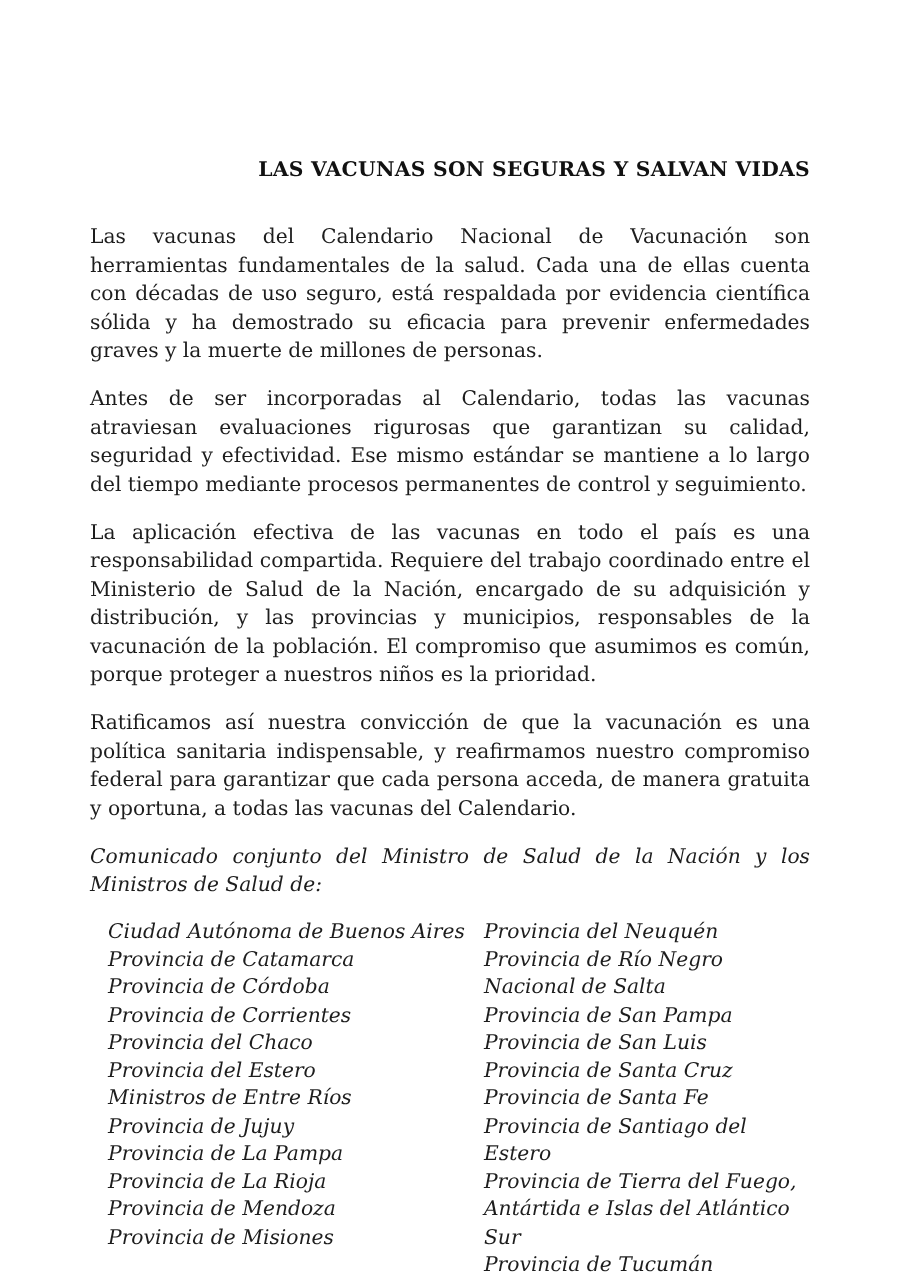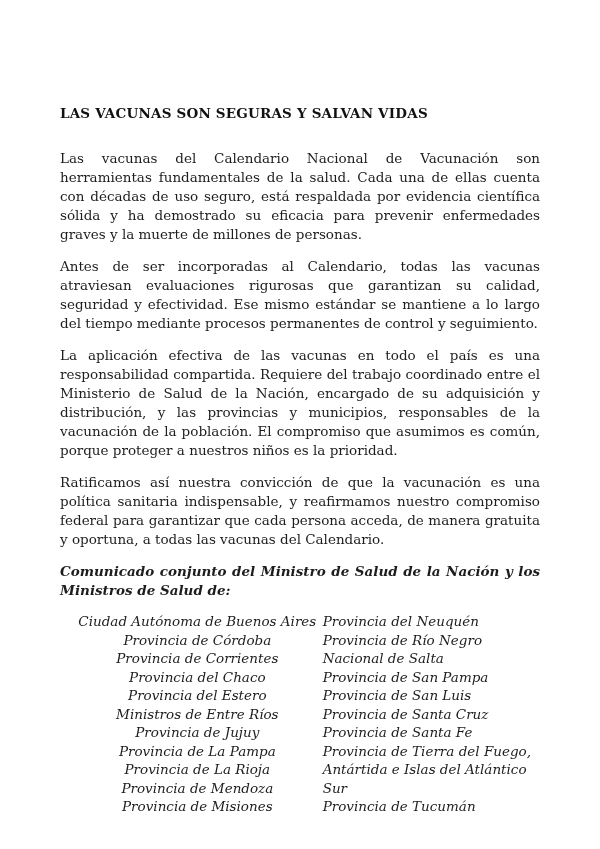--- a/index.html
+++ b/index.html
@@ -15,49 +15,47 @@
     background: #ffffff;
     color: #1d1d1d;
     font-family: "DejaVu Serif", serif;
     font-size: 13.5px;
     padding: 104px 60px 0 60px;
     overflow: hidden;
   }
   .doc-title {
     font-size: 13.5px;
     font-weight: bold;
-    text-align: left;
+    text-align: right;
     letter-spacing: 0.2px;
     color: #111111;
     margin: 0 0 26px 0;
     line-height: 19px;
   }
   .para {
     margin: 0 0 13px 0;
     text-align: justify;
     line-height: 19px;
   }
   .intro {
     font-style: italic;
     margin: 0 0 12px 0;
     text-align: justify;
     line-height: 19px;
-    font-weight: bold;
   }
   .signatories {
     display: flex;
     flex-direction: row;
     align-items: flex-start;
     font-style: italic;
   }
   .col-left {
     margin-left: 12px;
     width: 256px;
     box-sizing: border-box;
-    text-align: center;
   }
   .col-right {
     width: 222px;
   }
   .sig-item {
     line-height: 18.5px;
   }
 </style>
 </head>
 <body>
@@ -69,37 +67,39 @@
   <p class="para">Las vacunas del Calendario Nacional de Vacunación son herramientas fundamentales de la salud. Cada una de ellas cuenta con décadas de uso seguro, está respaldada por evidencia científica sólida y ha demostrado su eficacia para prevenir enfermedades graves y la muerte de millones de personas.</p>
   <p class="para">Antes de ser incorporadas al Calendario, todas las vacunas atraviesan evaluaciones rigurosas que garantizan su calidad, seguridad y efectividad. Ese mismo estándar se mantiene a lo largo del tiempo mediante procesos permanentes de control y seguimiento.</p>
   <p class="para">La aplicación efectiva de las vacunas en todo el país es una responsabilidad compartida. Requiere del trabajo coordinado entre el Ministerio de Salud de la Nación, encargado de su adquisición y distribución, y las provincias y municipios, responsables de la vacunación de la población. El compromiso que asumimos es común, porque proteger a nuestros niños es la prioridad.</p>
   <p class="para">Ratificamos así nuestra convicción de que la vacunación es una política sanitaria indispensable, y reafirmamos nuestro compromiso federal para garantizar que cada persona acceda, de manera gratuita y oportuna, a todas las vacunas del Calendario.</p>
 
   <p class="intro">Comunicado conjunto del Ministro de Salud de la Nación y los Ministros de Salud de:</p>
 
   <div class="signatories">
     <div class="col-left">
       <div class="sig-item">Ciudad Autónoma de Buenos Aires</div>
+      <div class="sig-item">Provincia de Catamarca</div>
       <div class="sig-item">Provincia de Córdoba</div>
       <div class="sig-item">Provincia de Corrientes</div>
       <div class="sig-item">Provincia del Chaco</div>
       <div class="sig-item">Provincia del Estero</div>
       <div class="sig-item">Ministros de Entre Ríos</div>
       <div class="sig-item">Provincia de Jujuy</div>
       <div class="sig-item">Provincia de La Pampa</div>
       <div class="sig-item">Provincia de La Rioja</div>
       <div class="sig-item">Provincia de Mendoza</div>
       <div class="sig-item">Provincia de Misiones</div>
     </div>
     <div class="col-right">
       <div class="sig-item">Provincia del Neuquén</div>
       <div class="sig-item">Provincia de Río Negro</div>
       <div class="sig-item">Nacional de Salta</div>
       <div class="sig-item">Provincia de San Pampa</div>
       <div class="sig-item">Provincia de San Luis</div>
       <div class="sig-item">Provincia de Santa Cruz</div>
       <div class="sig-item">Provincia de Santa Fe</div>
+      <div class="sig-item">Provincia de Santiago del Estero</div>
       <div class="sig-item">Provincia de Tierra del Fuego, Antártida e Islas del Atlántico Sur</div>
       <div class="sig-item">Provincia de Tucumán</div>
     </div>
   </div>
 
 </div>
 
 </body></html>

